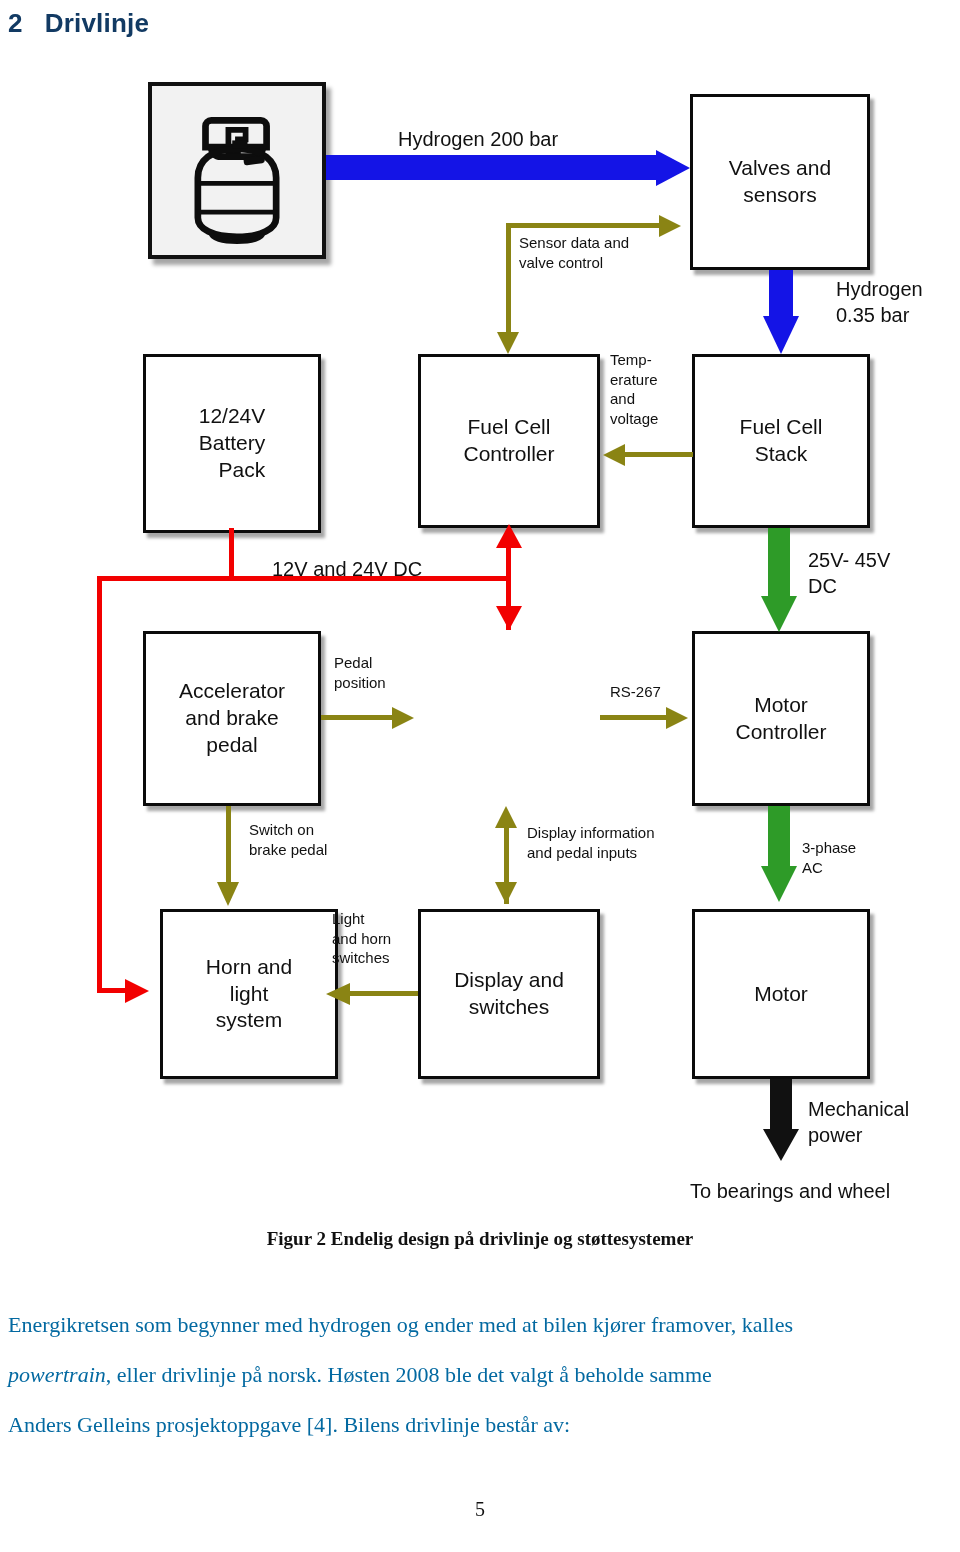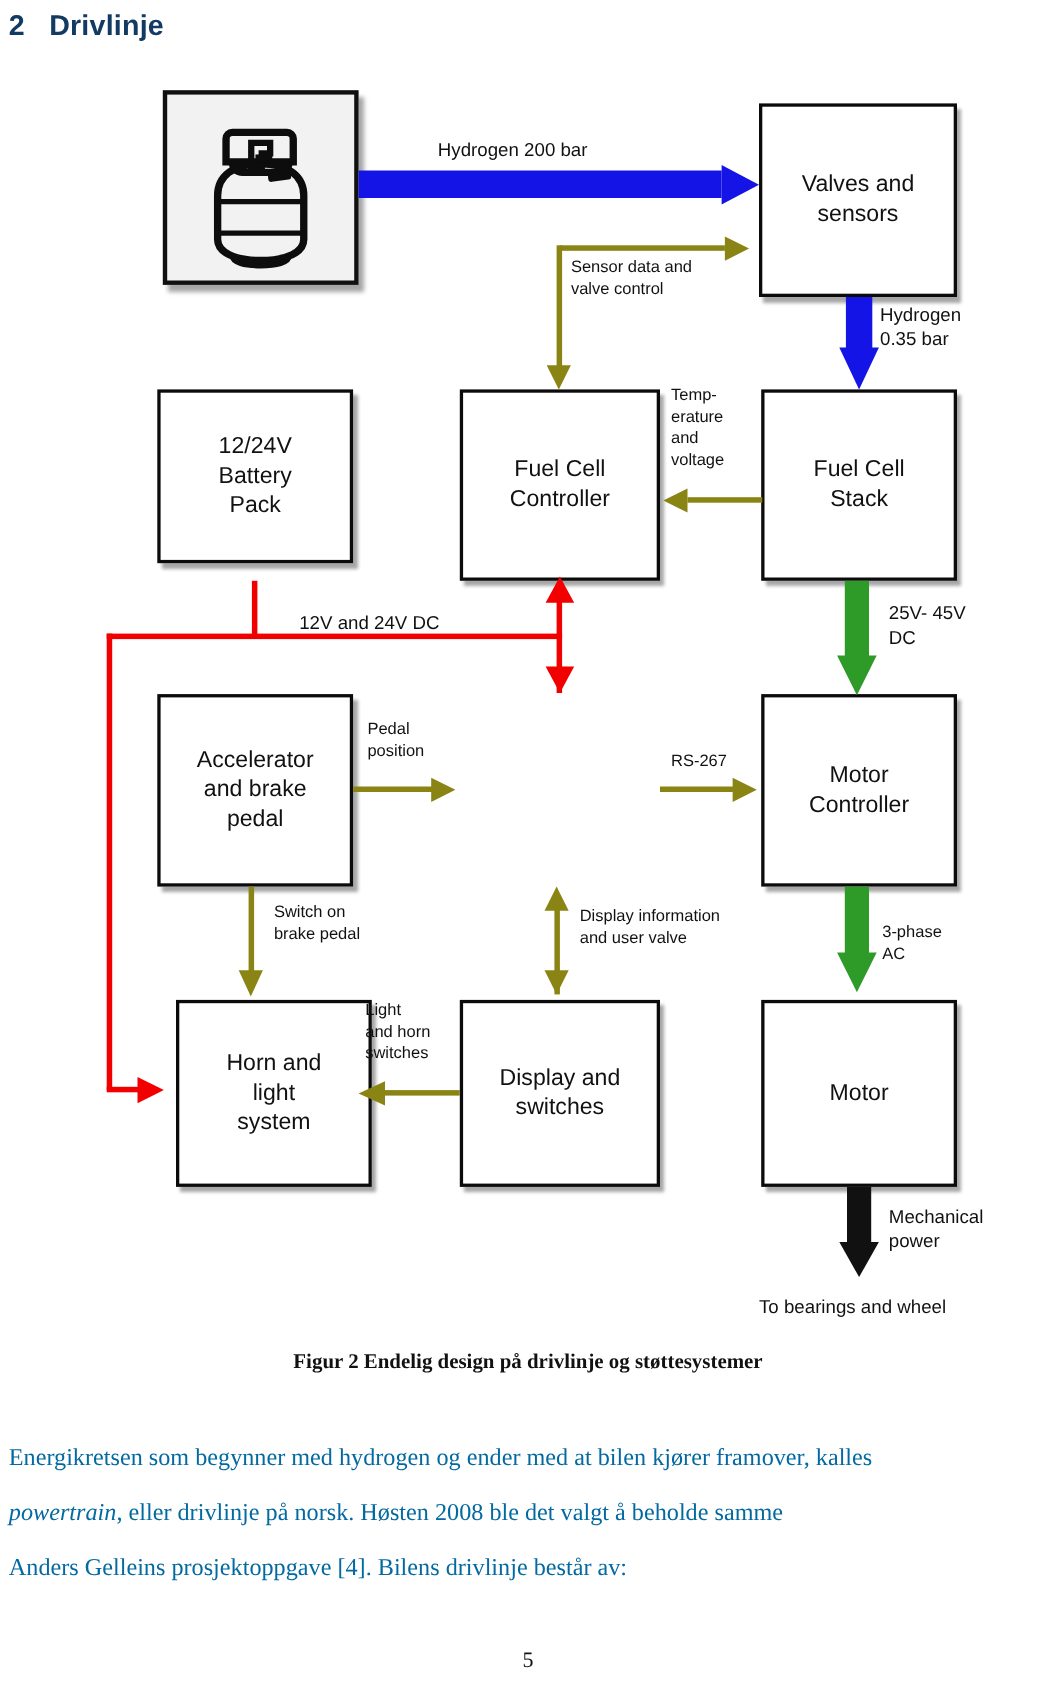--- a/index.html
+++ b/index.html
@@ -18,21 +18,21 @@
        font-size:21px;line-height:1.28;color:#111;}
   .box span{display:block;padding:0 6px;}
 
   
   #cyl{position:absolute;left:148px;top:22px;width:178px;height:177px;background:#f2f2f2;
        border:4px solid #111;box-sizing:border-box;box-shadow:5px 6px 4px rgba(0,0,0,.35);}
   #cyl svg{display:block;width:100%;height:100%;}
 
   
   .lbl{position:absolute;font-size:15px;line-height:1.3;color:#111;}
-  .lbl.big{font-size:17px;}        
+  .lbl.big{font-size:20px;}        
   .vline{position:absolute;}
   .hline{position:absolute;}
   .tri{position:absolute;width:0;height:0;}
 
   
   .c-blue{background:#1414E6;}
   .c-olive{background:#8A8414;}
   .c-red{background:#F20000;}
   .c-green{background:#2E9B28;}
   .c-black{background:#111111;}
@@ -69,21 +69,21 @@
       <rect x="84" y="57" width="16" height="8" fill="#0d0d0d"></rect>
       <rect x="96" y="74" width="22" height="8" rx="3" fill="#0d0d0d" transform="rotate(-8 107 78)"></rect>
     </svg>
   </div>
 
   <div class="box" style="left:690px;top:34px;width:180px;height:176px;">
     <span style="white-space:pre-line;">Valves and
 sensors</span>
   </div>
 
-  <div class="box" style="left:143px;top:294px;width:178px;height:158px;">
+  <div class="box" style="left:143px;top:294px;width:178px;height:179px;text-align:right;">
     <span style="white-space:pre-line;">12/24V
 Battery
 Pack</span>
   </div>
 
   <div class="box" style="left:418px;top:294px;width:182px;height:174px;">
     <span style="white-space:pre-line;">Fuel Cell
 Controller</span>
   </div>
 
@@ -166,21 +166,21 @@
   <div class="tri" style="left:326px;top:923px;border-top:11px solid transparent;border-bottom:11px solid transparent;border-right:24px solid #8A8414;"></div>
 
   <div class="vline c-black" style="left:770px;top:1019px;width:22px;height:52px;"></div>
   <div class="tri" style="left:763px;top:1069px;border-left:18px solid transparent;border-right:18px solid transparent;border-top:32px solid #111111;"></div>
 
   <div class="lbl big" style="left:398px;top:66px;white-space:pre-line;">Hydrogen 200 bar</div>
 
   <div class="lbl" style="left:519px;top:173px;white-space:pre-line;">Sensor data and
 valve control</div>
 
-  <div class="lbl big" style="left:800px;top:216px;white-space:pre-line;">Hydrogen
+  <div class="lbl big" style="left:836px;top:216px;white-space:pre-line;">Hydrogen
 0.35 bar</div>
 
   <div class="lbl" style="left:610px;top:290px;white-space:pre-line;">Temp-
 erature
 and
 voltage</div>
 
   <div class="lbl big" style="left:272px;top:496px;white-space:pre-line;">12V and 24V DC</div>
 
   <div class="lbl big" style="left:808px;top:487px;white-space:pre-line;">25V- 45V
@@ -188,21 +188,21 @@
 
   <div class="lbl" style="left:334px;top:593px;white-space:pre-line;">Pedal
 position</div>
 
   <div class="lbl" style="left:610px;top:622px;white-space:pre-line;">RS-267</div>
 
   <div class="lbl" style="left:249px;top:760px;white-space:pre-line;">Switch on
 brake pedal</div>
 
   <div class="lbl" style="left:527px;top:763px;white-space:pre-line;">Display information
-and user valve</div>
+and pedal inputs</div>
 
   <div class="lbl" style="left:802px;top:760px;white-space:pre-line;margin-top:18px;">3-phase
 AC</div>
 
   <div class="lbl" style="left:332px;top:849px;white-space:pre-line;">Light
 and horn
 switches</div>
 
   <div class="lbl big" style="left:808px;top:1036px;white-space:pre-line;">Mechanical
 power</div>

